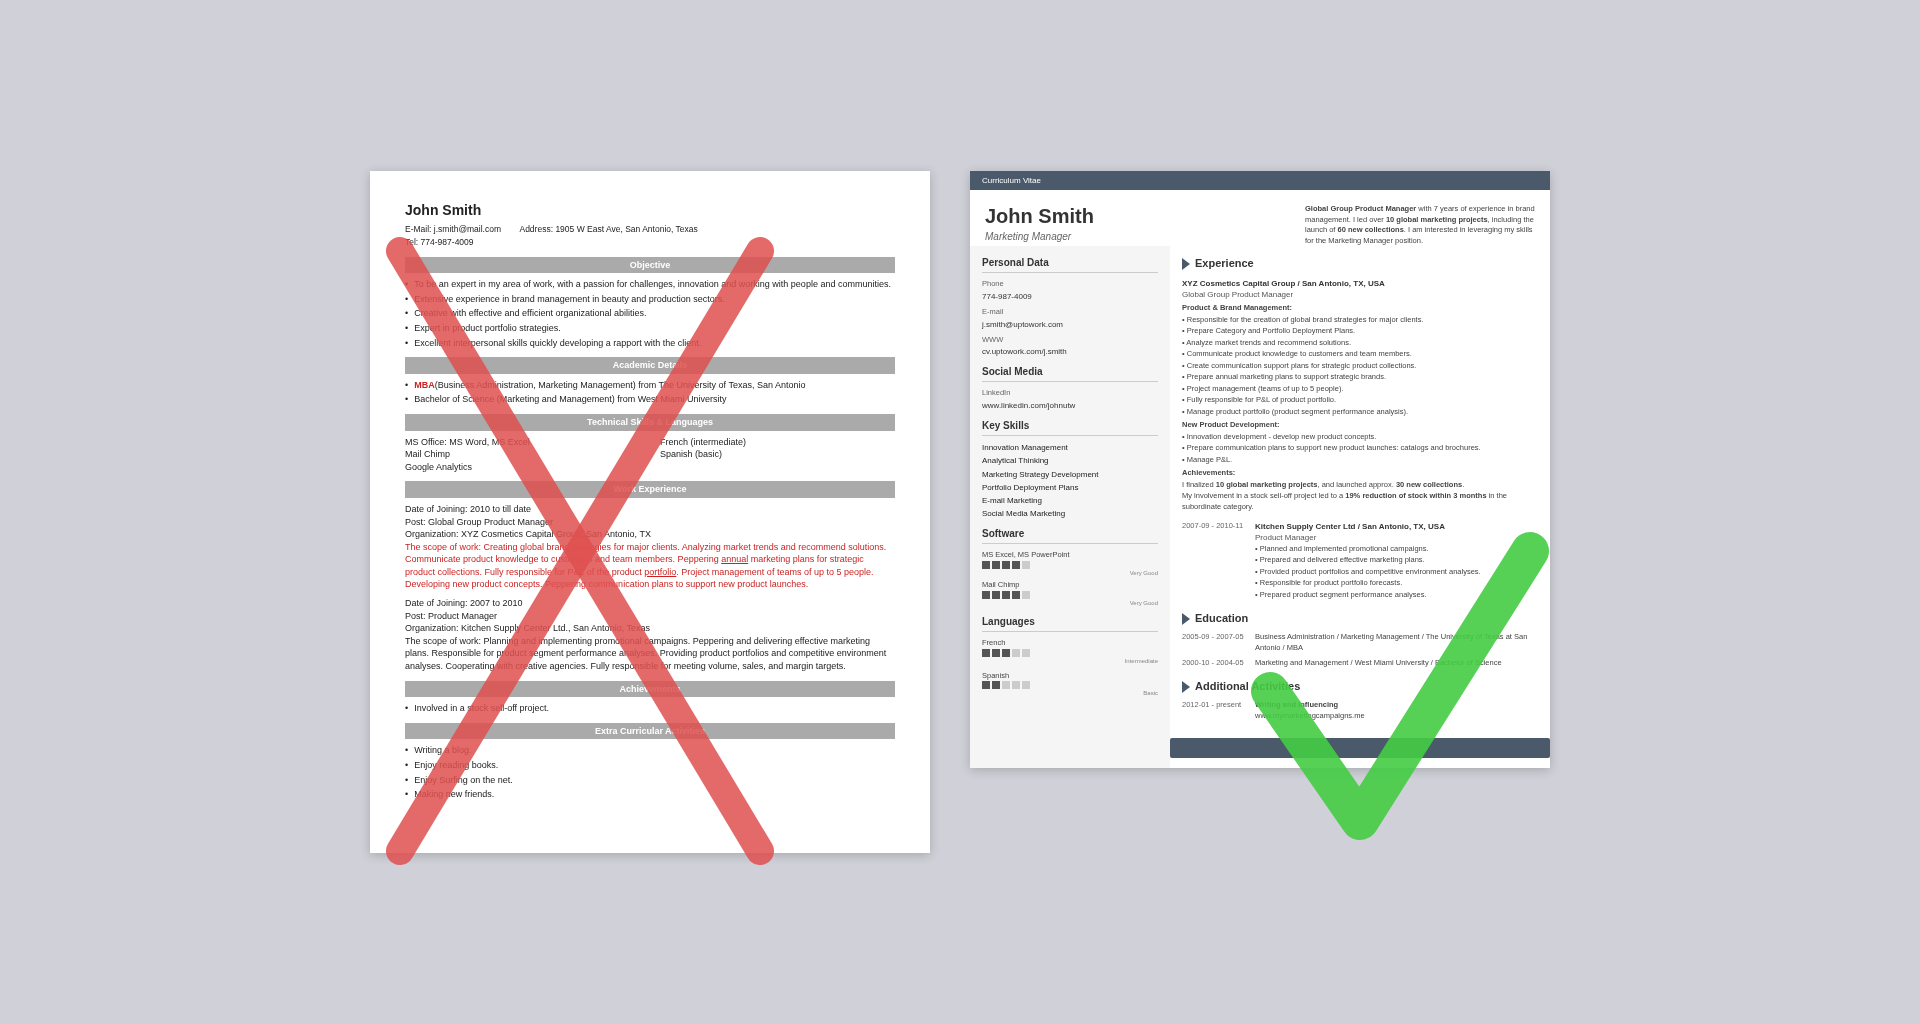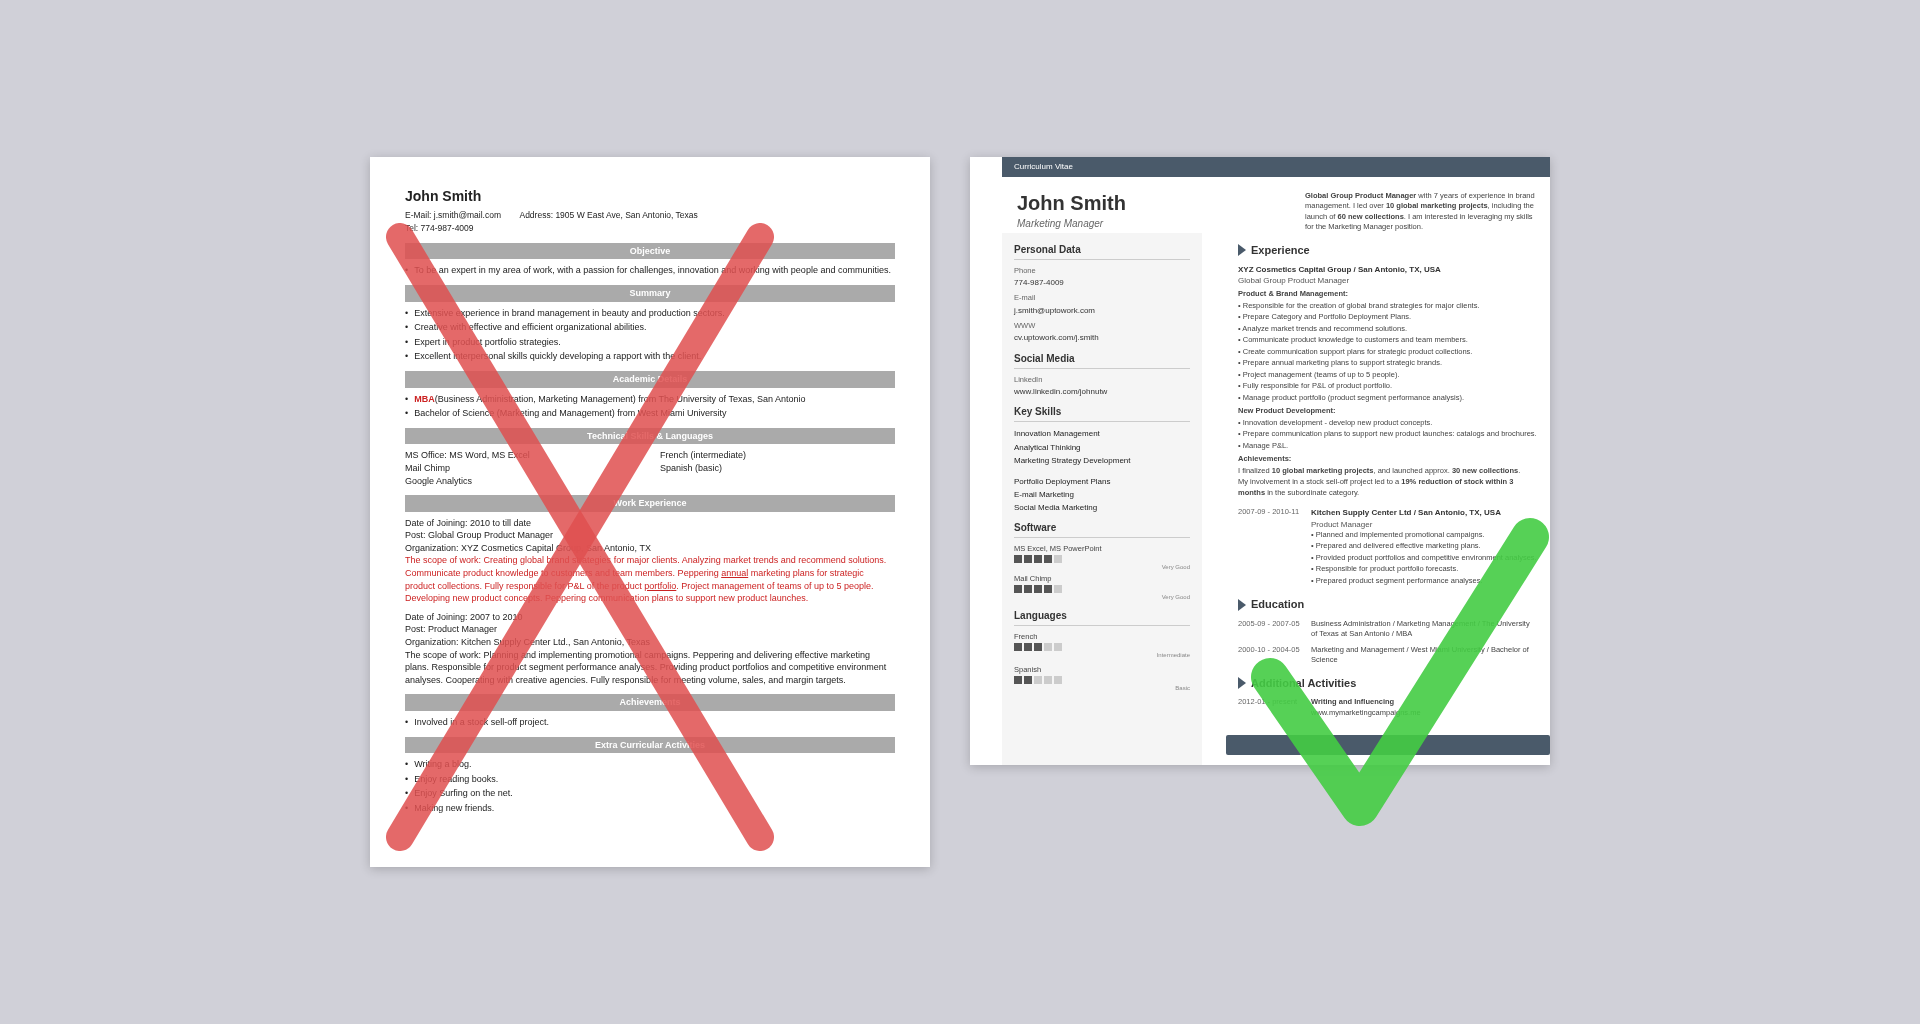--- a/index.html
+++ b/index.html
@@ -70,41 +70,39 @@
 
     
     .resume-right {
       width: 580px;
       background: #fff;
       position: relative;
       box-shadow: 0 2px 10px rgba(0,0,0,0.2);
       font-size: 8.5px;
       line-height: 1.4;
       color: #222;
-      padding-left: 32px;
     }
     .cv-header-bar {
       background: #4a5a6a;
       color: #fff;
       font-size: 8px;
       padding: 4px 12px;
     }
     .cv-name {
       font-size: 20px;
       font-weight: bold;
       color: #333;
     }
     .cv-title {
       font-size: 10px;
       color: #666;
       font-style: italic;
     }
     .cv-body {
       display: flex;
-      gap: 24px;
     }
     .cv-left-col {
       width: 200px;
       background: #f5f5f5;
       padding: 10px 12px;
       flex-shrink: 0;
       font-size: 8px;
     }
     .cv-right-col {
       flex: 1;
@@ -243,21 +241,20 @@
       <span>1905 W East Ave, San Antonio, Texas</span>
     </div>
     <div class="contact-line">
       <span>Tel:</span>
       <span>774-987-4009</span>
     </div>
 
     <div class="section-header">Objective</div>
     <div class="bullet-item">To be an expert in my area of work, with a passion for challenges, innovation and working with people and communities.</div>
 
-    <div class="section-header">Summary</div>
     <div class="bullet-item">Extensive experience in brand management in beauty and production sectors.</div>
     <div class="bullet-item">Creative with effective and efficient organizational abilities.</div>
     <div class="bullet-item">Expert in product portfolio strategies.</div>
     <div class="bullet-item">Excellent interpersonal skills quickly developing a rapport with the client.</div>
 
     <div class="section-header">Academic Details</div>
     <div class="bullet-item">
       <span style="color:#cc2222;font-weight:bold">MBA</span>
       <span> (Business Administration, Marketing Management) from The University of Texas, San Antonio</span>
     </div>
@@ -340,21 +337,21 @@
         <div class="cv-field-label">WWW</div>
         <div class="cv-field-value">cv.uptowork.com/j.smith</div>
 
         <div class="cv-section-title">Social Media</div>
         <div class="cv-field-label">LinkedIn</div>
         <div class="cv-field-value">www.linkedin.com/johnutw</div>
 
         <div class="cv-section-title">Key Skills</div>
         <div style="margin-bottom:2px;">Innovation Management</div>
         <div style="margin-bottom:2px;">Analytical Thinking</div>
-        <div style="margin-bottom:10px;">Marketing Strategy Development</div>
+        <div style="margin-bottom:2px;">Marketing Strategy Development</div>
         <div style="margin-bottom:2px;">Portfolio Deployment Plans</div>
         <div style="margin-bottom:2px;">E-mail Marketing</div>
         <div style="margin-bottom:2px;">Social Media Marketing</div>
 
         <div class="cv-section-title">Software</div>
 
         <div class="skill-bar-container">
           <div style="flex:1">
             <div class="skill-name">MS Excel, MS PowerPoint</div>
             <div class="skill-bars">

